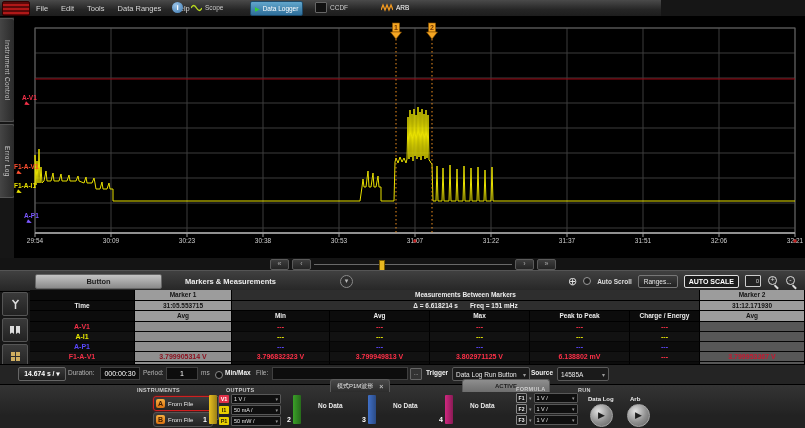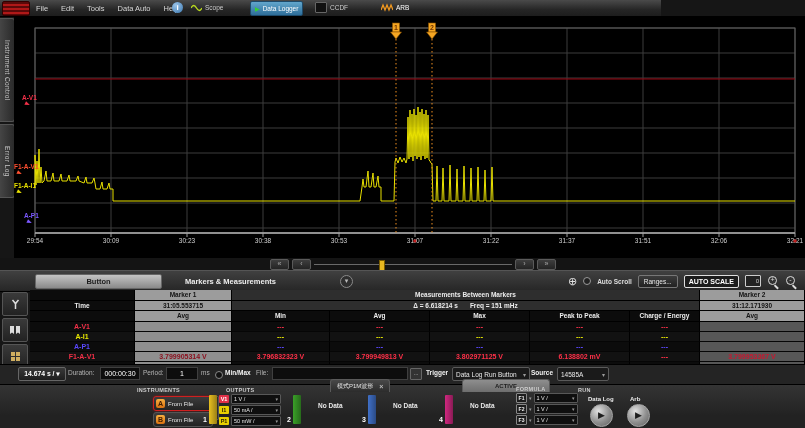--- a/index.html
+++ b/index.html
@@ -99,21 +99,21 @@
 <body>
 
 <div class="app">
 
   <div class="menubar">
     <div class="logo"></div>
     <div class="menus">
       <span class="menu-item">File</span>
       <span class="menu-item">Edit</span>
       <span class="menu-item">Tools</span>
-      <span class="menu-item">Data Auto</span>
+      <span class="menu-item">Data Ranges</span>
       <span class="menu-item">Help</span>
     </div>
     <div class="info-icon">i</div>
     <div class="top-tab" style="left:187px">
       <svg width="11" height="8" viewBox="0 0 11 8">
           <path d="M0 4 Q2.7 -1 5.5 4 T11 4" stroke="#b8d820" fill="none" stroke-width="1.4"></path>
         </svg>
       <span>Scope</span>
     </div>
     <div class="top-tab tab-active" style="left:250px">

